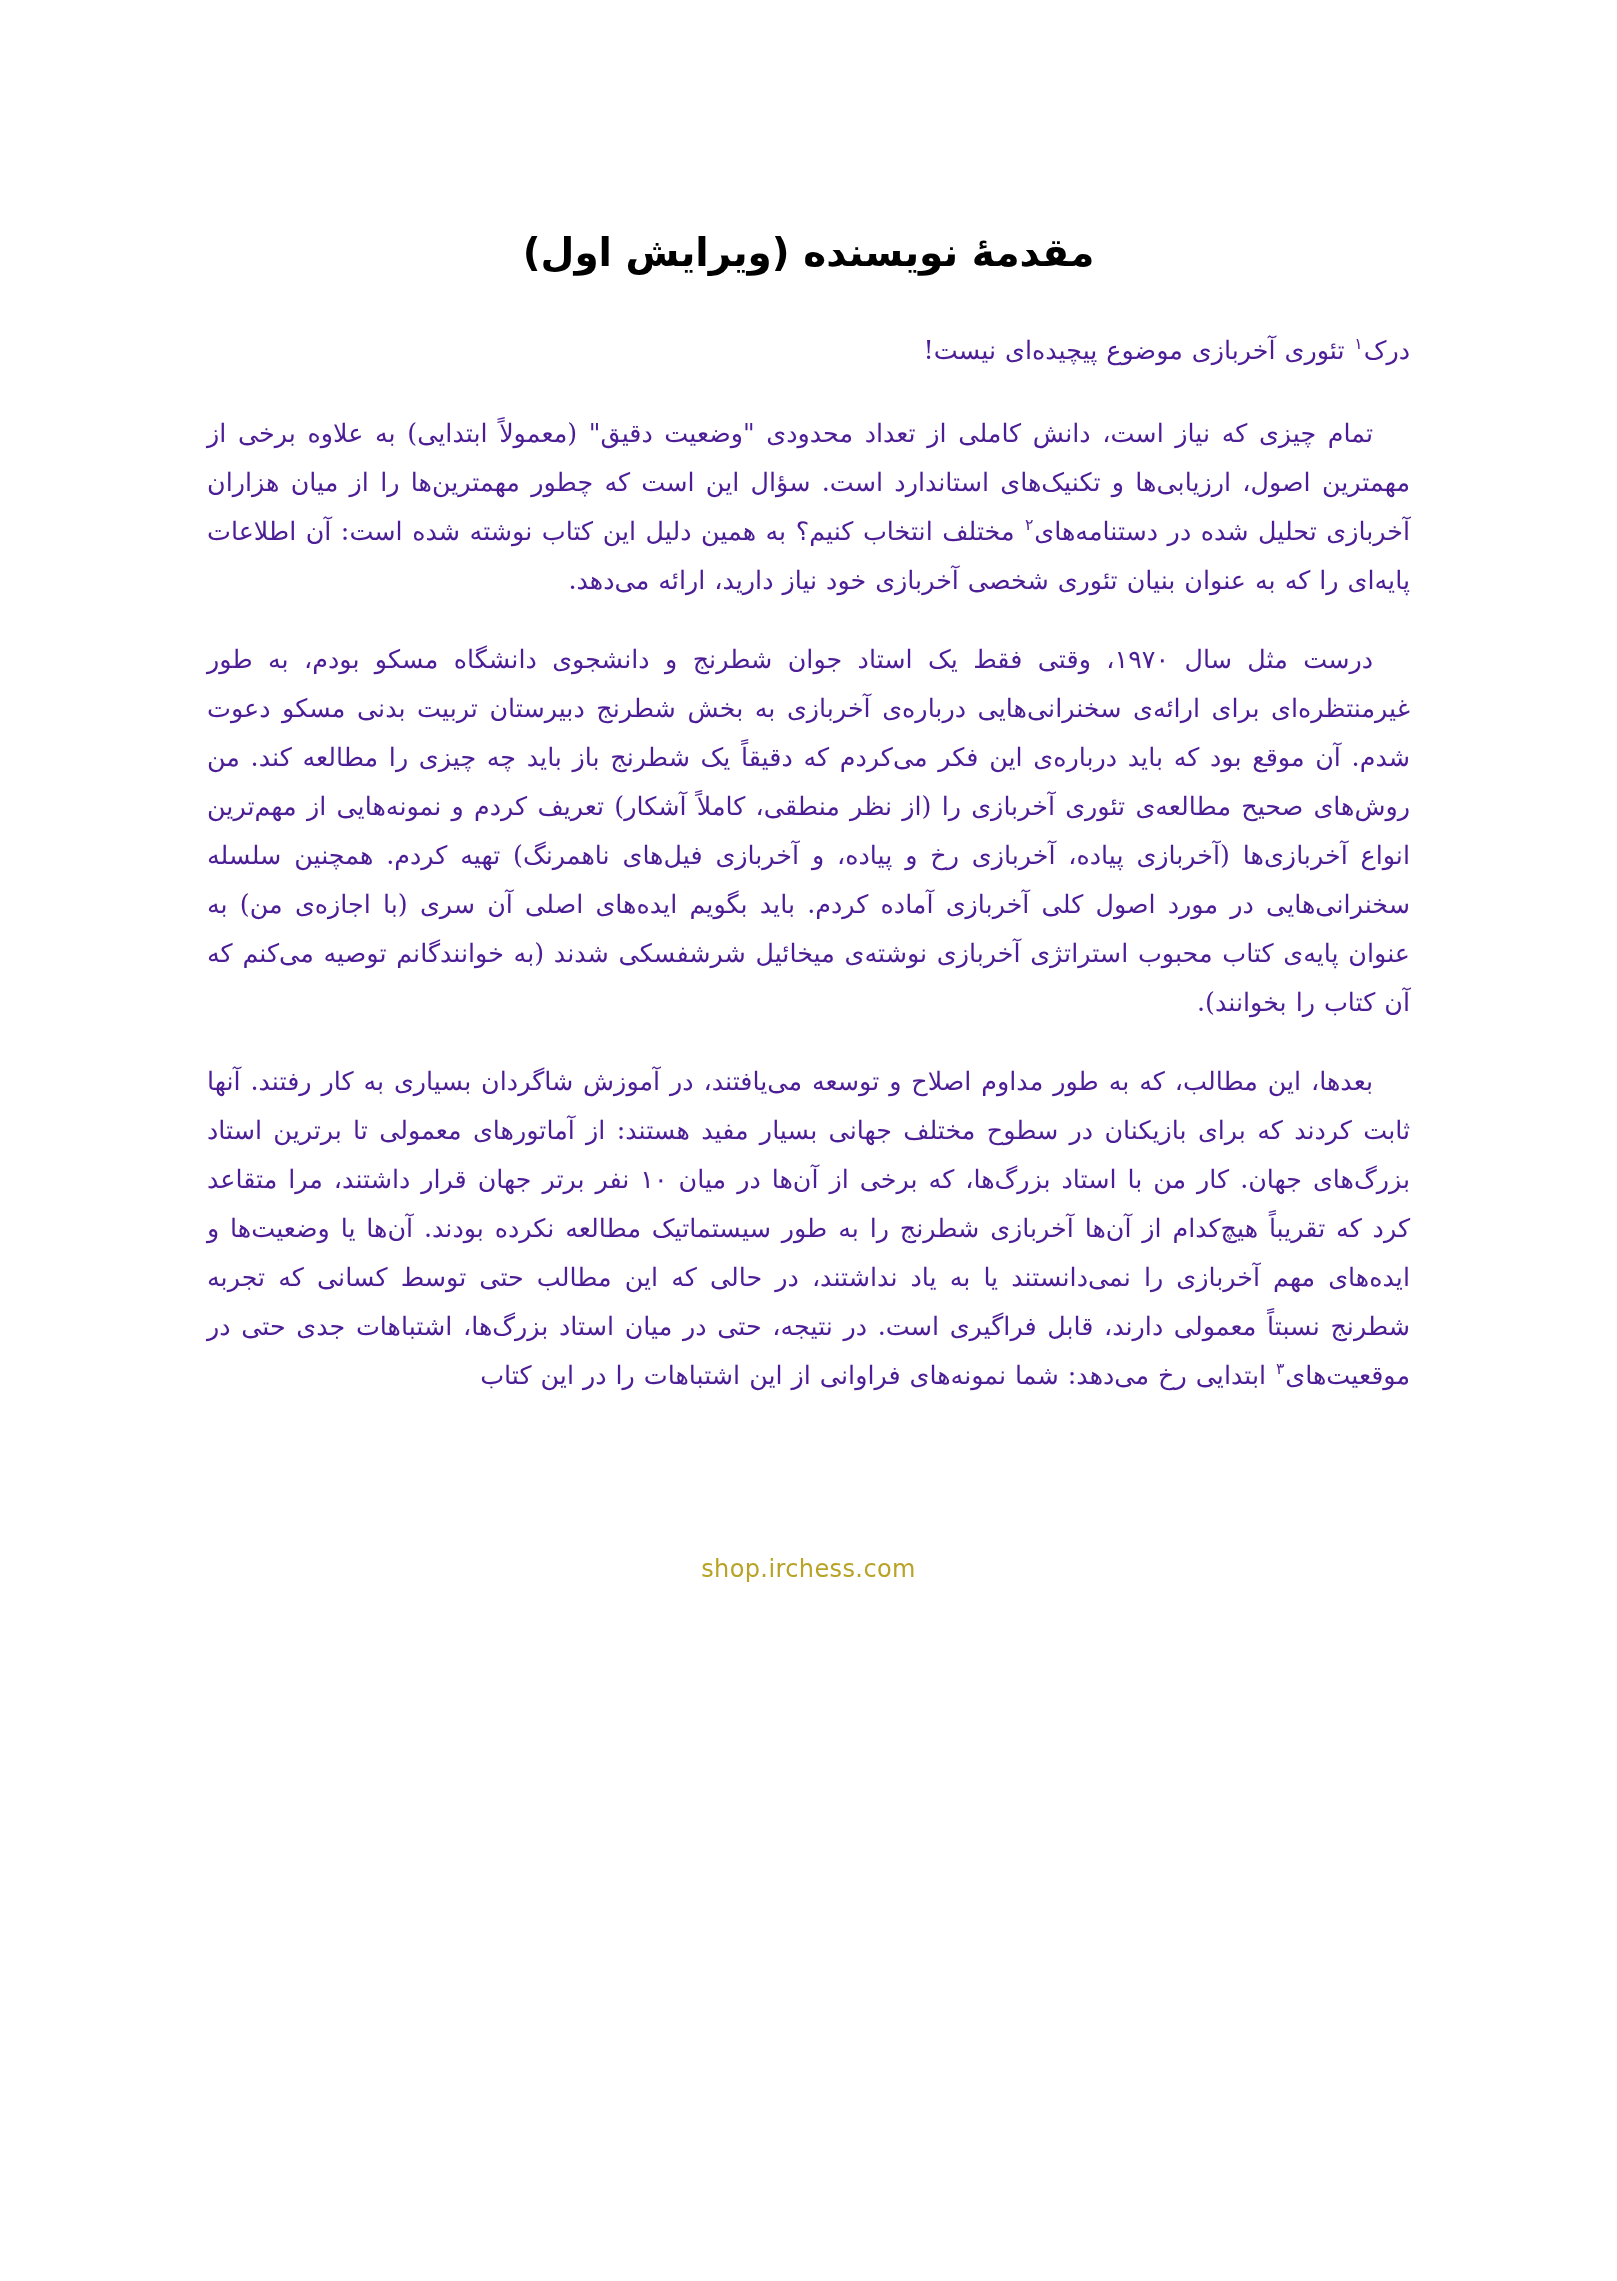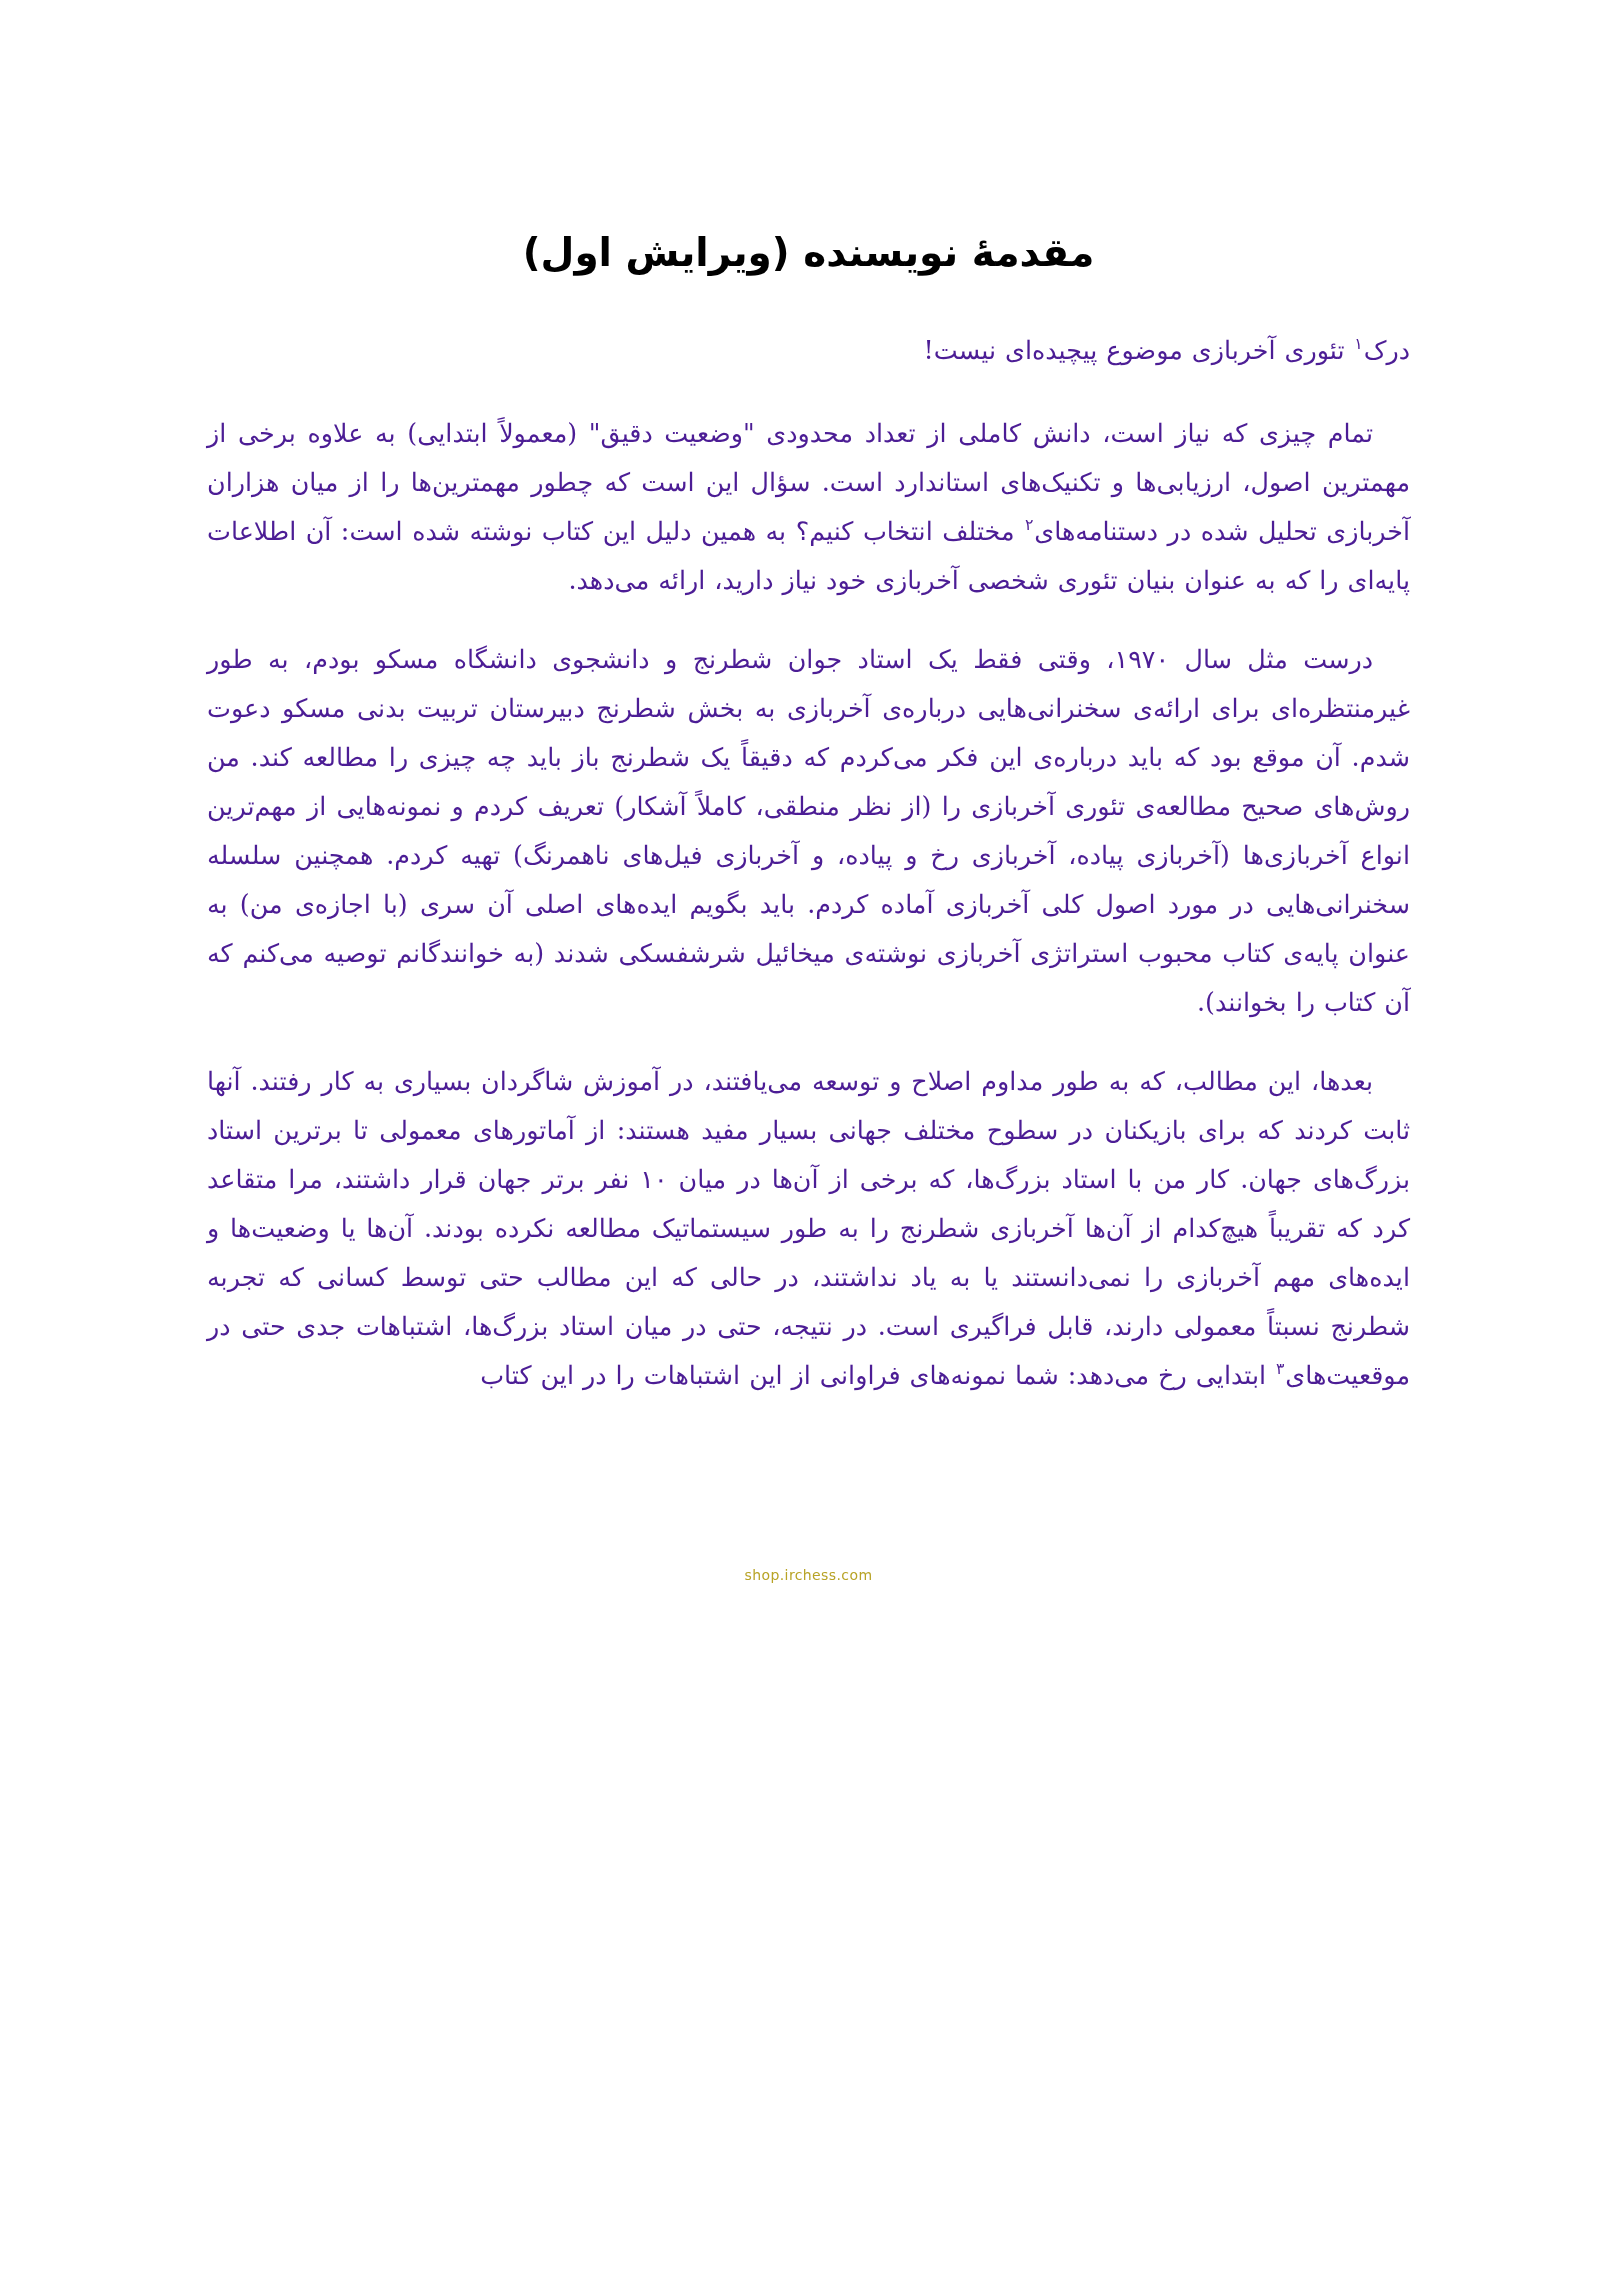--- a/index.html
+++ b/index.html
@@ -104,21 +104,21 @@
   }
   .footer {
     position: absolute;
     left: 0;
     right: 0;
     bottom: 50px;
     text-align: center;
   }
   .footer-text {
     font-family: "DejaVu Sans", "Liberation Sans", sans-serif;
-    font-size: 14px;
+    font-size: 24px;
     color: #b8a326;
     direction: ltr;
     letter-spacing: 0.4px;
   }
 </style>
 </head>
 <body>
 
 <div class="page">
 

